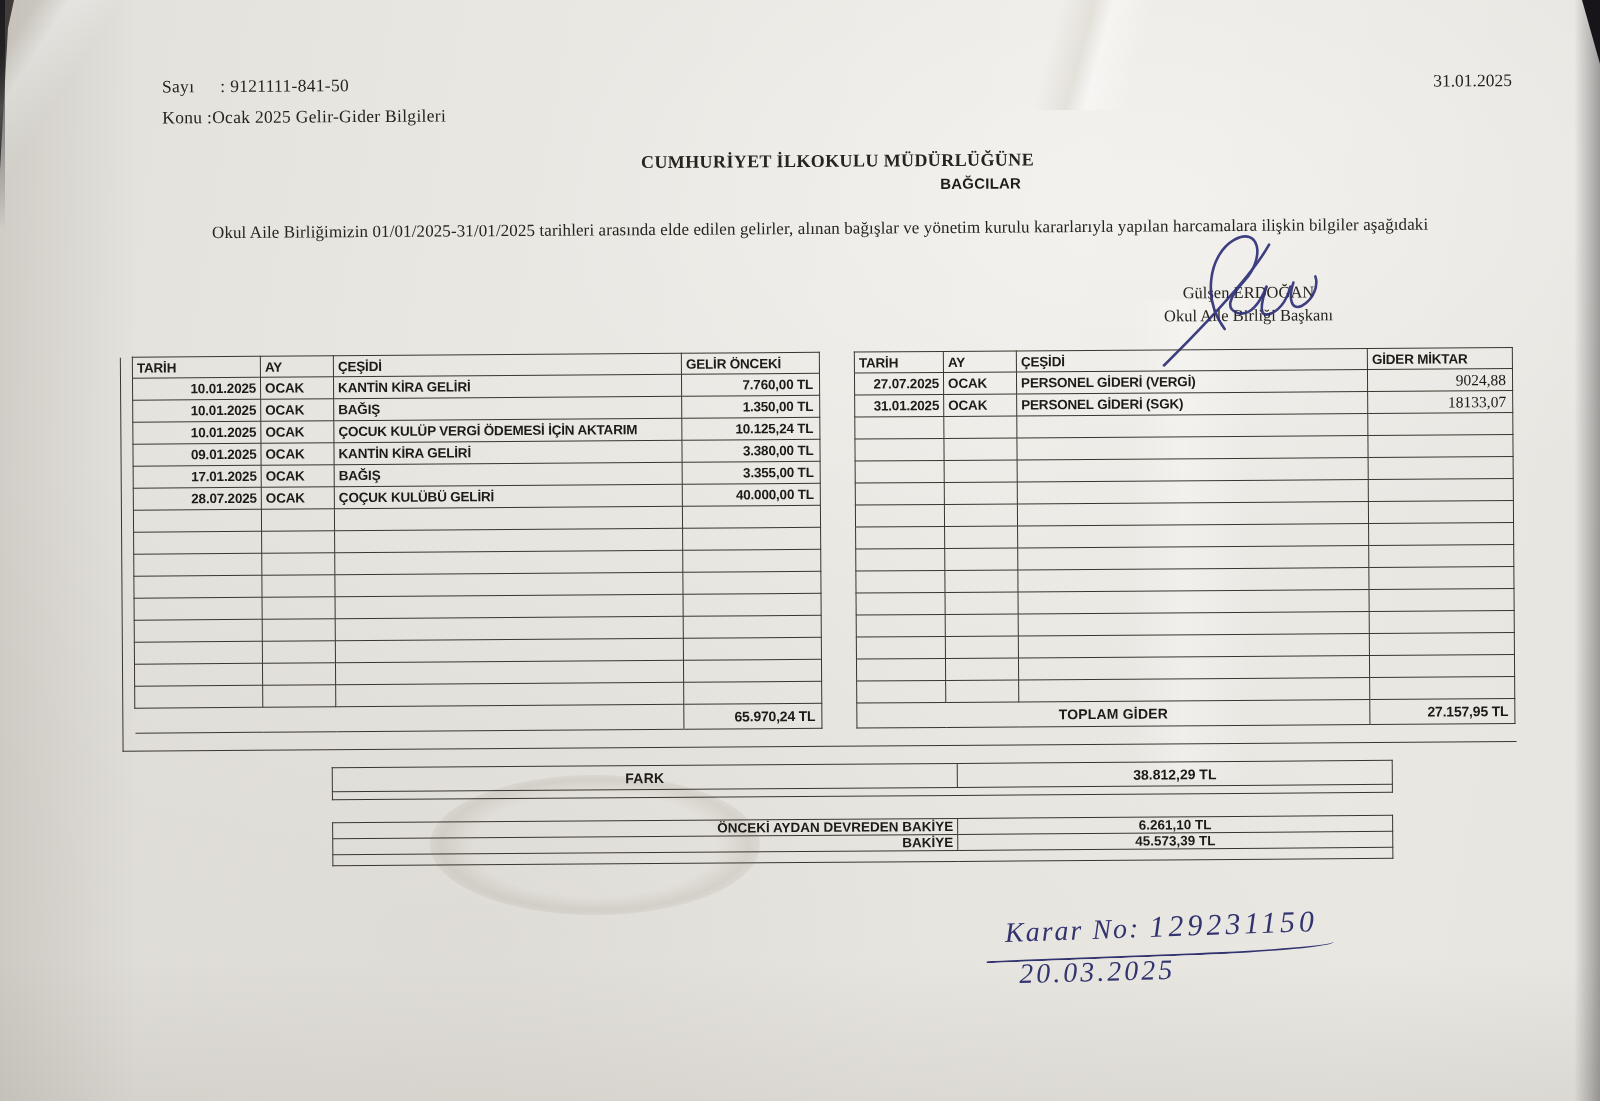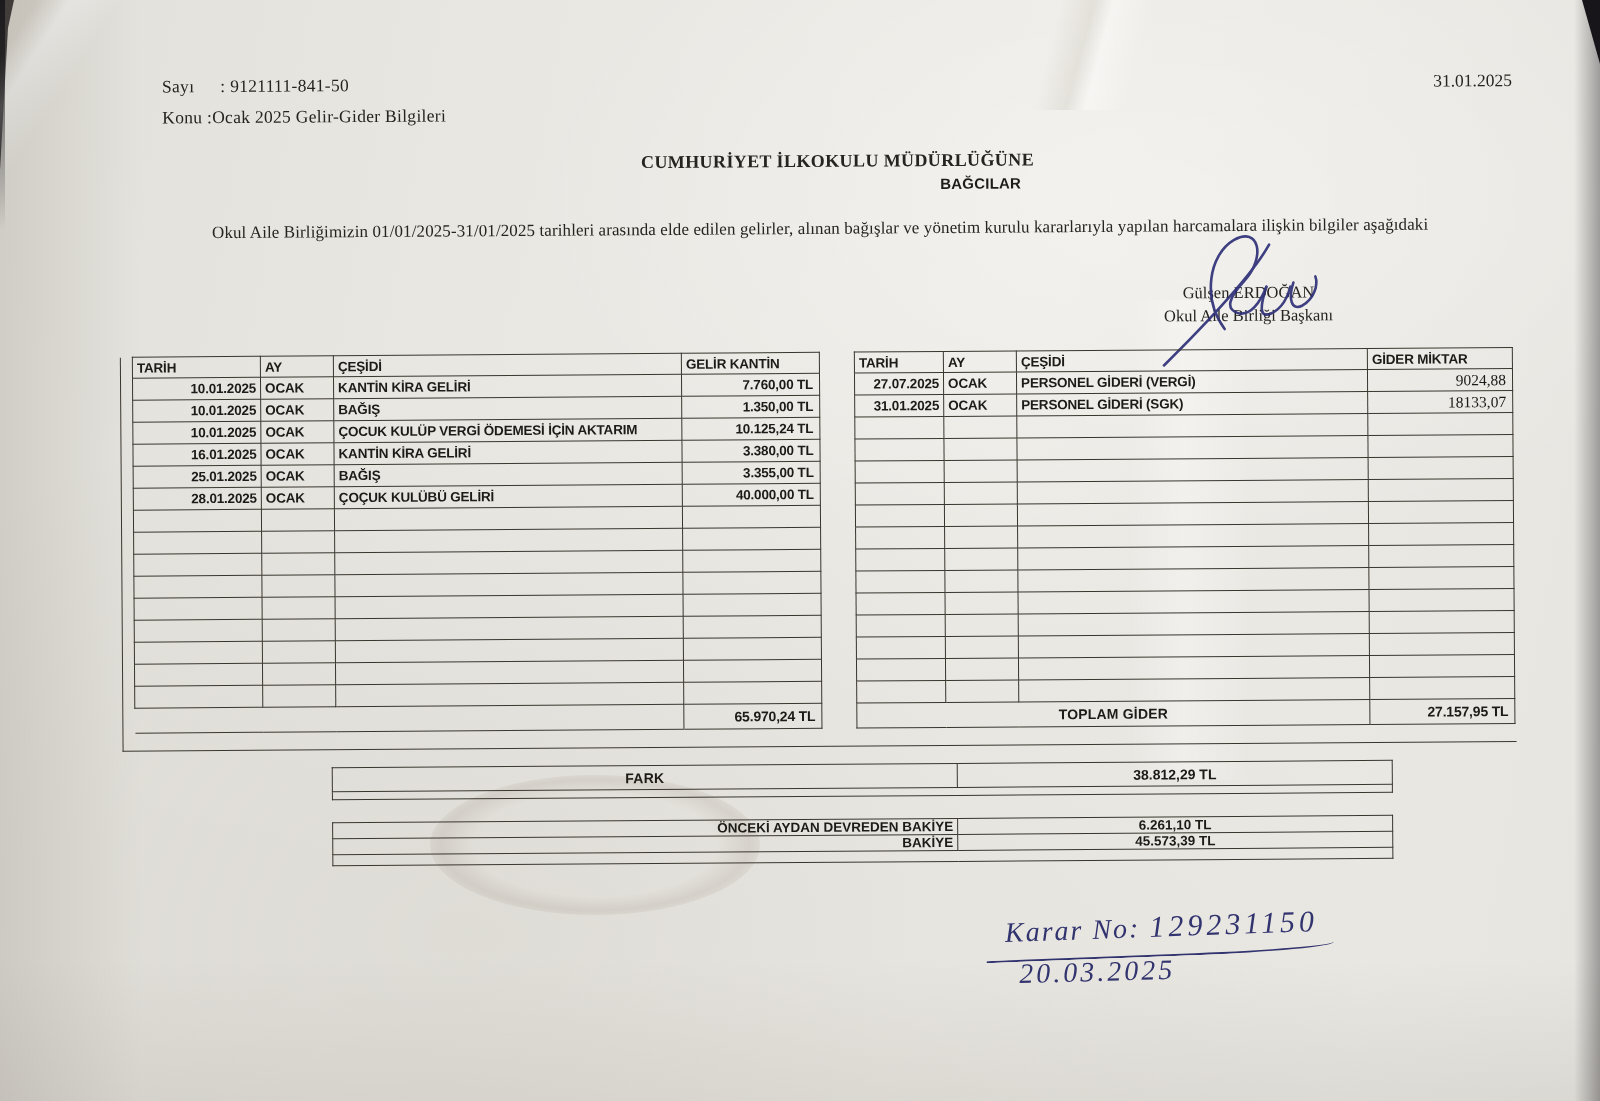--- a/index.html
+++ b/index.html
@@ -125,21 +125,21 @@
         <col style="width:128px">
         <col style="width:73px">
         <col style="width:348px">
         <col style="width:138px">
       </colgroup>
     <thead>
       <tr>
         <th>TARİH</th>
         <th>AY</th>
         <th>ÇEŞİDİ</th>
-        <th>GELİR KANTİN</th>
+        <th>GELİR ÖNCEKİ</th>
       </tr>
     </thead>
     <tbody id="income-body">
         <tr>
           <td class="date-cell">10.01.2025</td>
           <td class="month-cell">OCAK</td>
           <td class="type-cell">KANTİN KİRA GELİRİ</td>
           <td class="amount-cell">7.760,00 TL</td>
         </tr>
         <tr>
@@ -148,33 +148,33 @@
           <td class="type-cell">BAĞIŞ</td>
           <td class="amount-cell">1.350,00 TL</td>
         </tr>
         <tr>
           <td class="date-cell">10.01.2025</td>
           <td class="month-cell">OCAK</td>
           <td class="type-cell">ÇOCUK KULÜP VERGİ ÖDEMESİ İÇİN AKTARIM</td>
           <td class="amount-cell">10.125,24 TL</td>
         </tr>
         <tr>
-          <td class="date-cell">16.01.2025</td>
+          <td class="date-cell">09.01.2025</td>
           <td class="month-cell">OCAK</td>
           <td class="type-cell">KANTİN KİRA GELİRİ</td>
           <td class="amount-cell">3.380,00 TL</td>
         </tr>
         <tr>
-          <td class="date-cell">25.01.2025</td>
+          <td class="date-cell">17.01.2025</td>
           <td class="month-cell">OCAK</td>
           <td class="type-cell">BAĞIŞ</td>
           <td class="amount-cell">3.355,00 TL</td>
         </tr>
         <tr>
-          <td class="date-cell">28.01.2025</td>
+          <td class="date-cell">28.07.2025</td>
           <td class="month-cell">OCAK</td>
           <td class="type-cell">ÇOÇUK KULÜBÜ GELİRİ</td>
           <td class="amount-cell">40.000,00 TL</td>
         </tr>
         <tr>
           <td class="date-cell"></td>
           <td class="month-cell"></td>
           <td class="type-cell"></td>
           <td class="amount-cell"></td>
         </tr>

